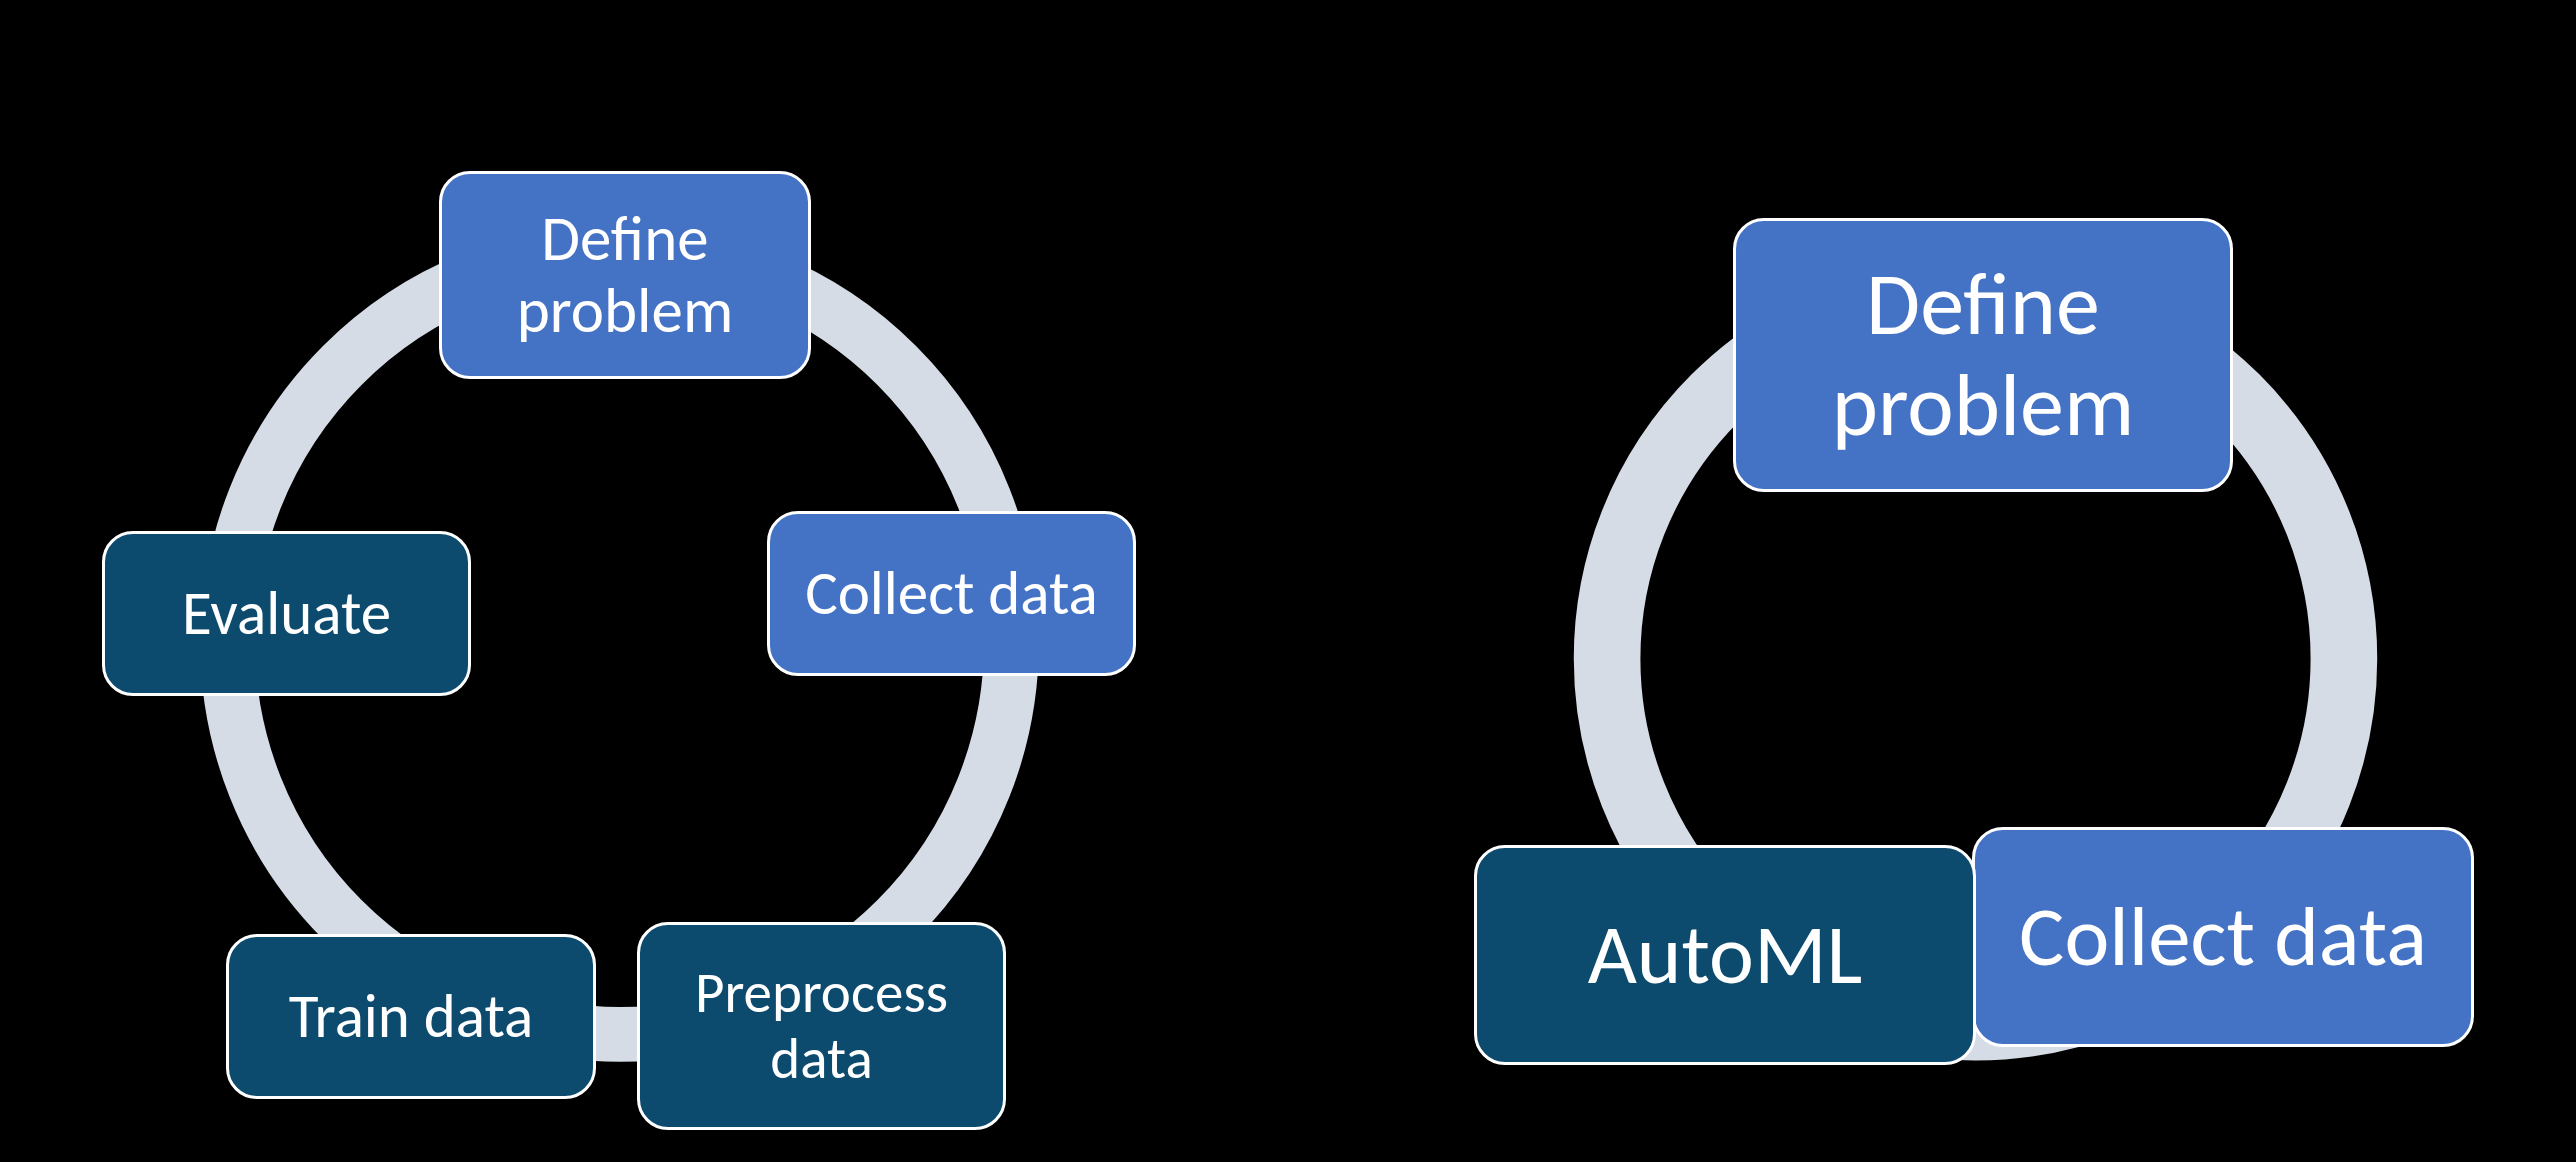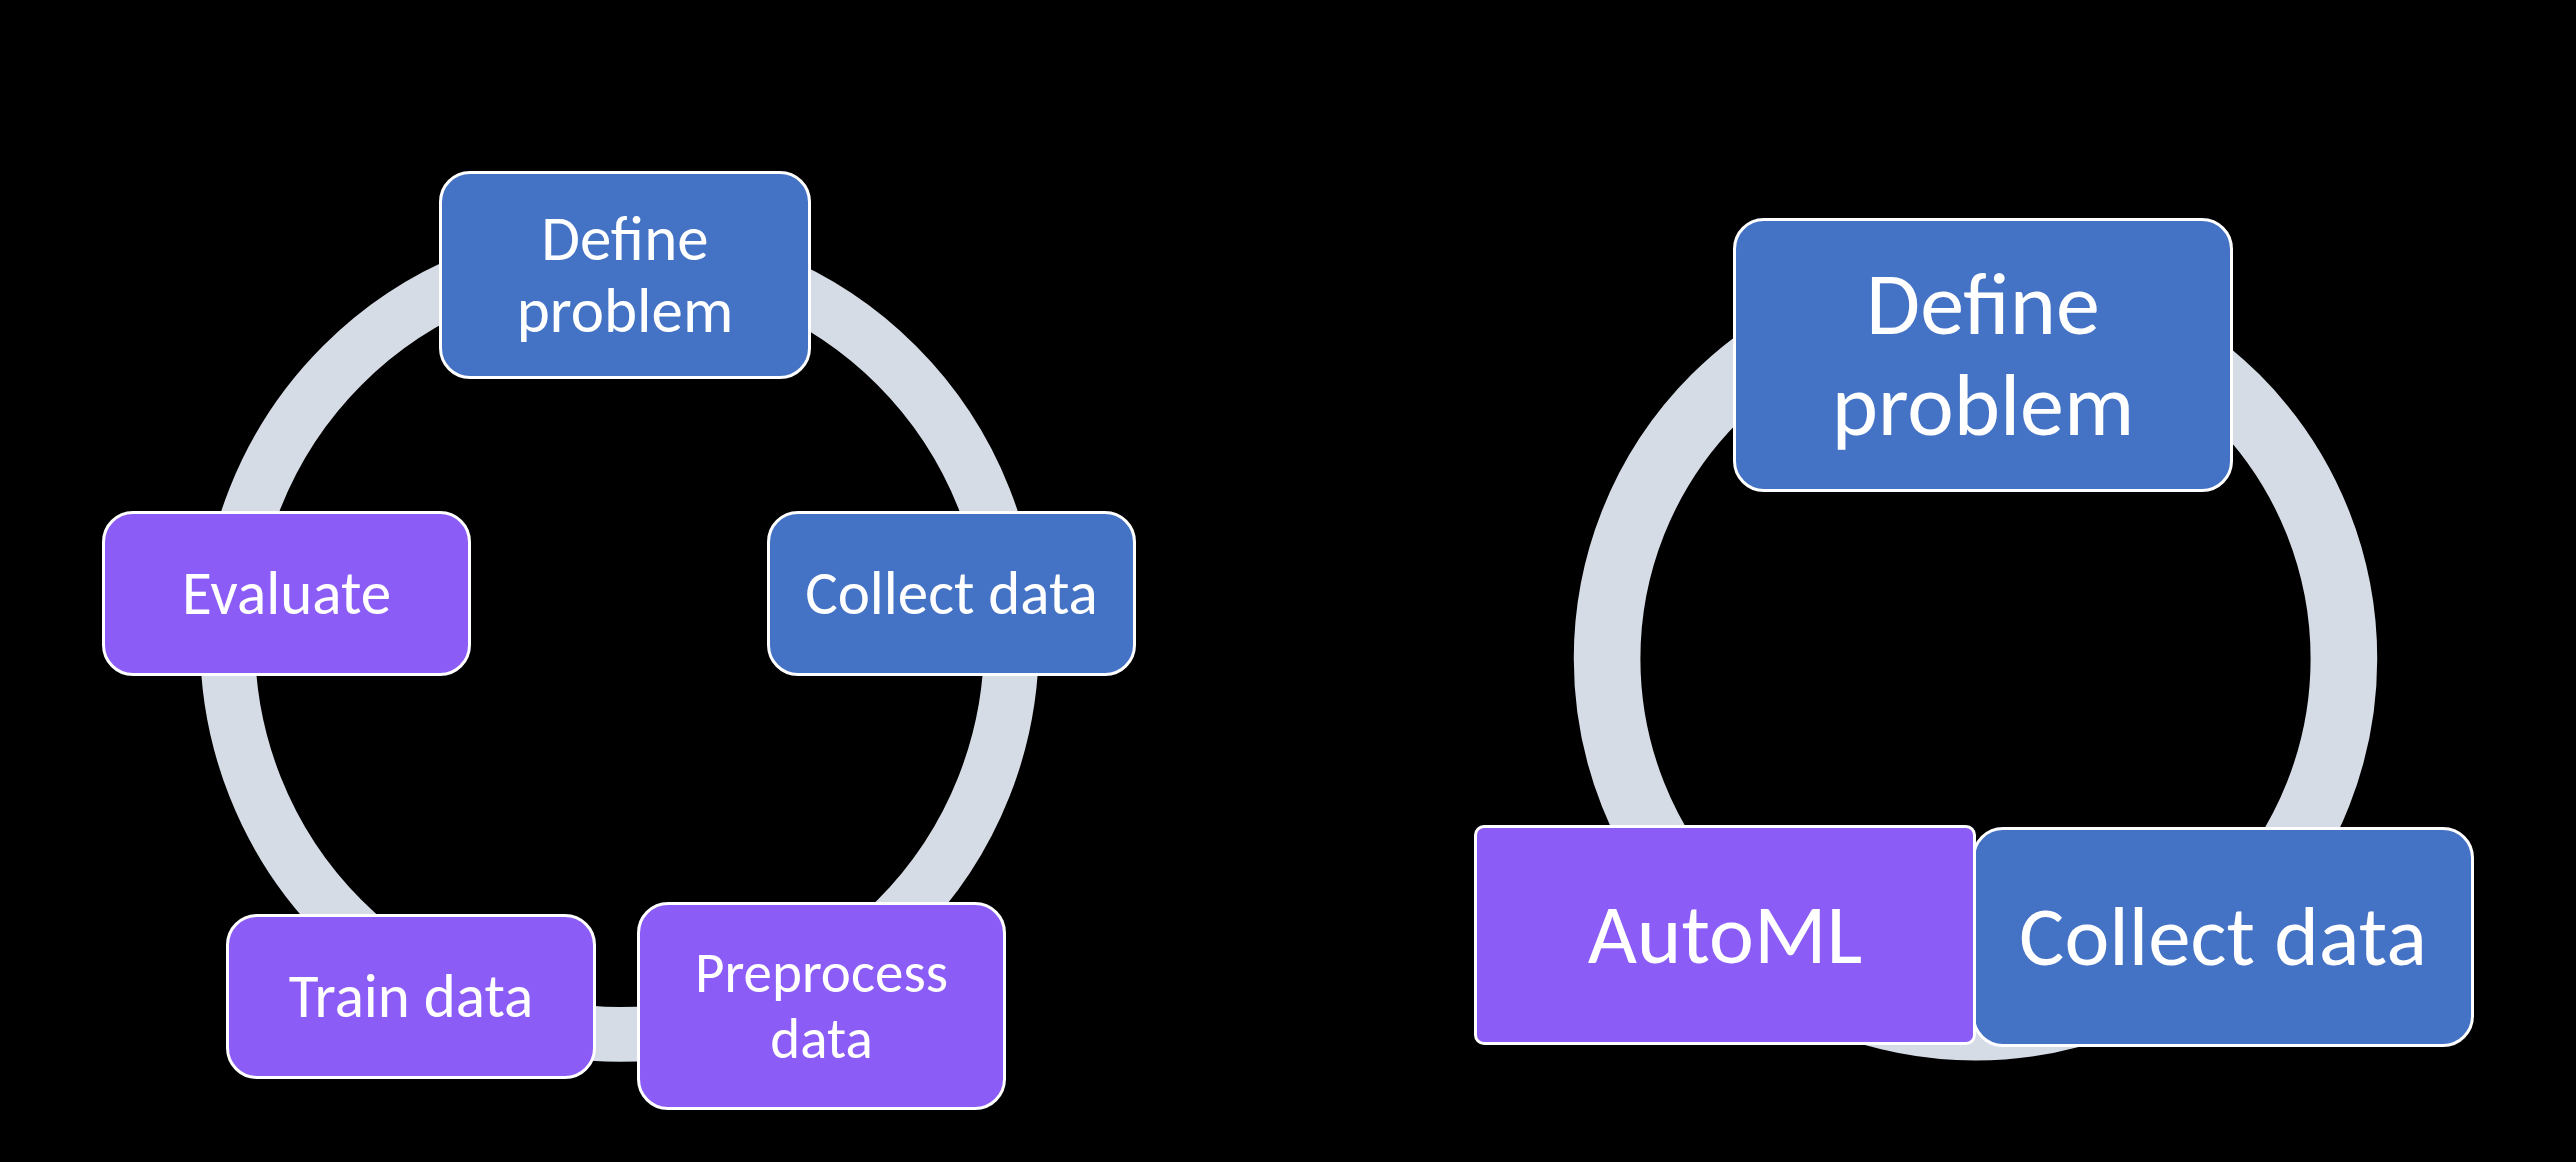--- a/index.html
+++ b/index.html
@@ -23,21 +23,21 @@
     color: #ffffff;
     text-align: center;
     display: flex;
     align-items: center;
     justify-content: center;
     line-height: 1.15;
     box-sizing: border-box;
     padding: 9.4px 22px;
   }
   .blue   { background: #4472C4; }
-  .orange { background: #8b5cf6; }
+  .orange { background: #0c4a6e; margin-top: 20px; }
   svg.ring-svg {
     position: absolute;
     overflow: visible;
   }
 </style>
 </head>
 <body>
 
 <div class="stage">
 
@@ -75,18 +75,18 @@
   </svg>
 
   <div class="box blue" style="left:1733px; top:218px; width:500px; height:274px; font-size:88px;">
     <span>Define<br>problem</span>
   </div>
 
   <div class="box blue" style="left:1972px; top:827px; width:502px; height:220px; font-size:85px;">
     <span>Collect data</span>
   </div>
 
-  <div class="box orange" style="left:1474px; top:825px; width:502px; height:220px; font-size:85px;border-radius:10px;">
+  <div class="box orange" style="left:1474px; top:825px; width:502px; height:220px; font-size:85px;">
     <span>AutoML</span>
   </div>
 
 </div>
 
 
 </body></html>

